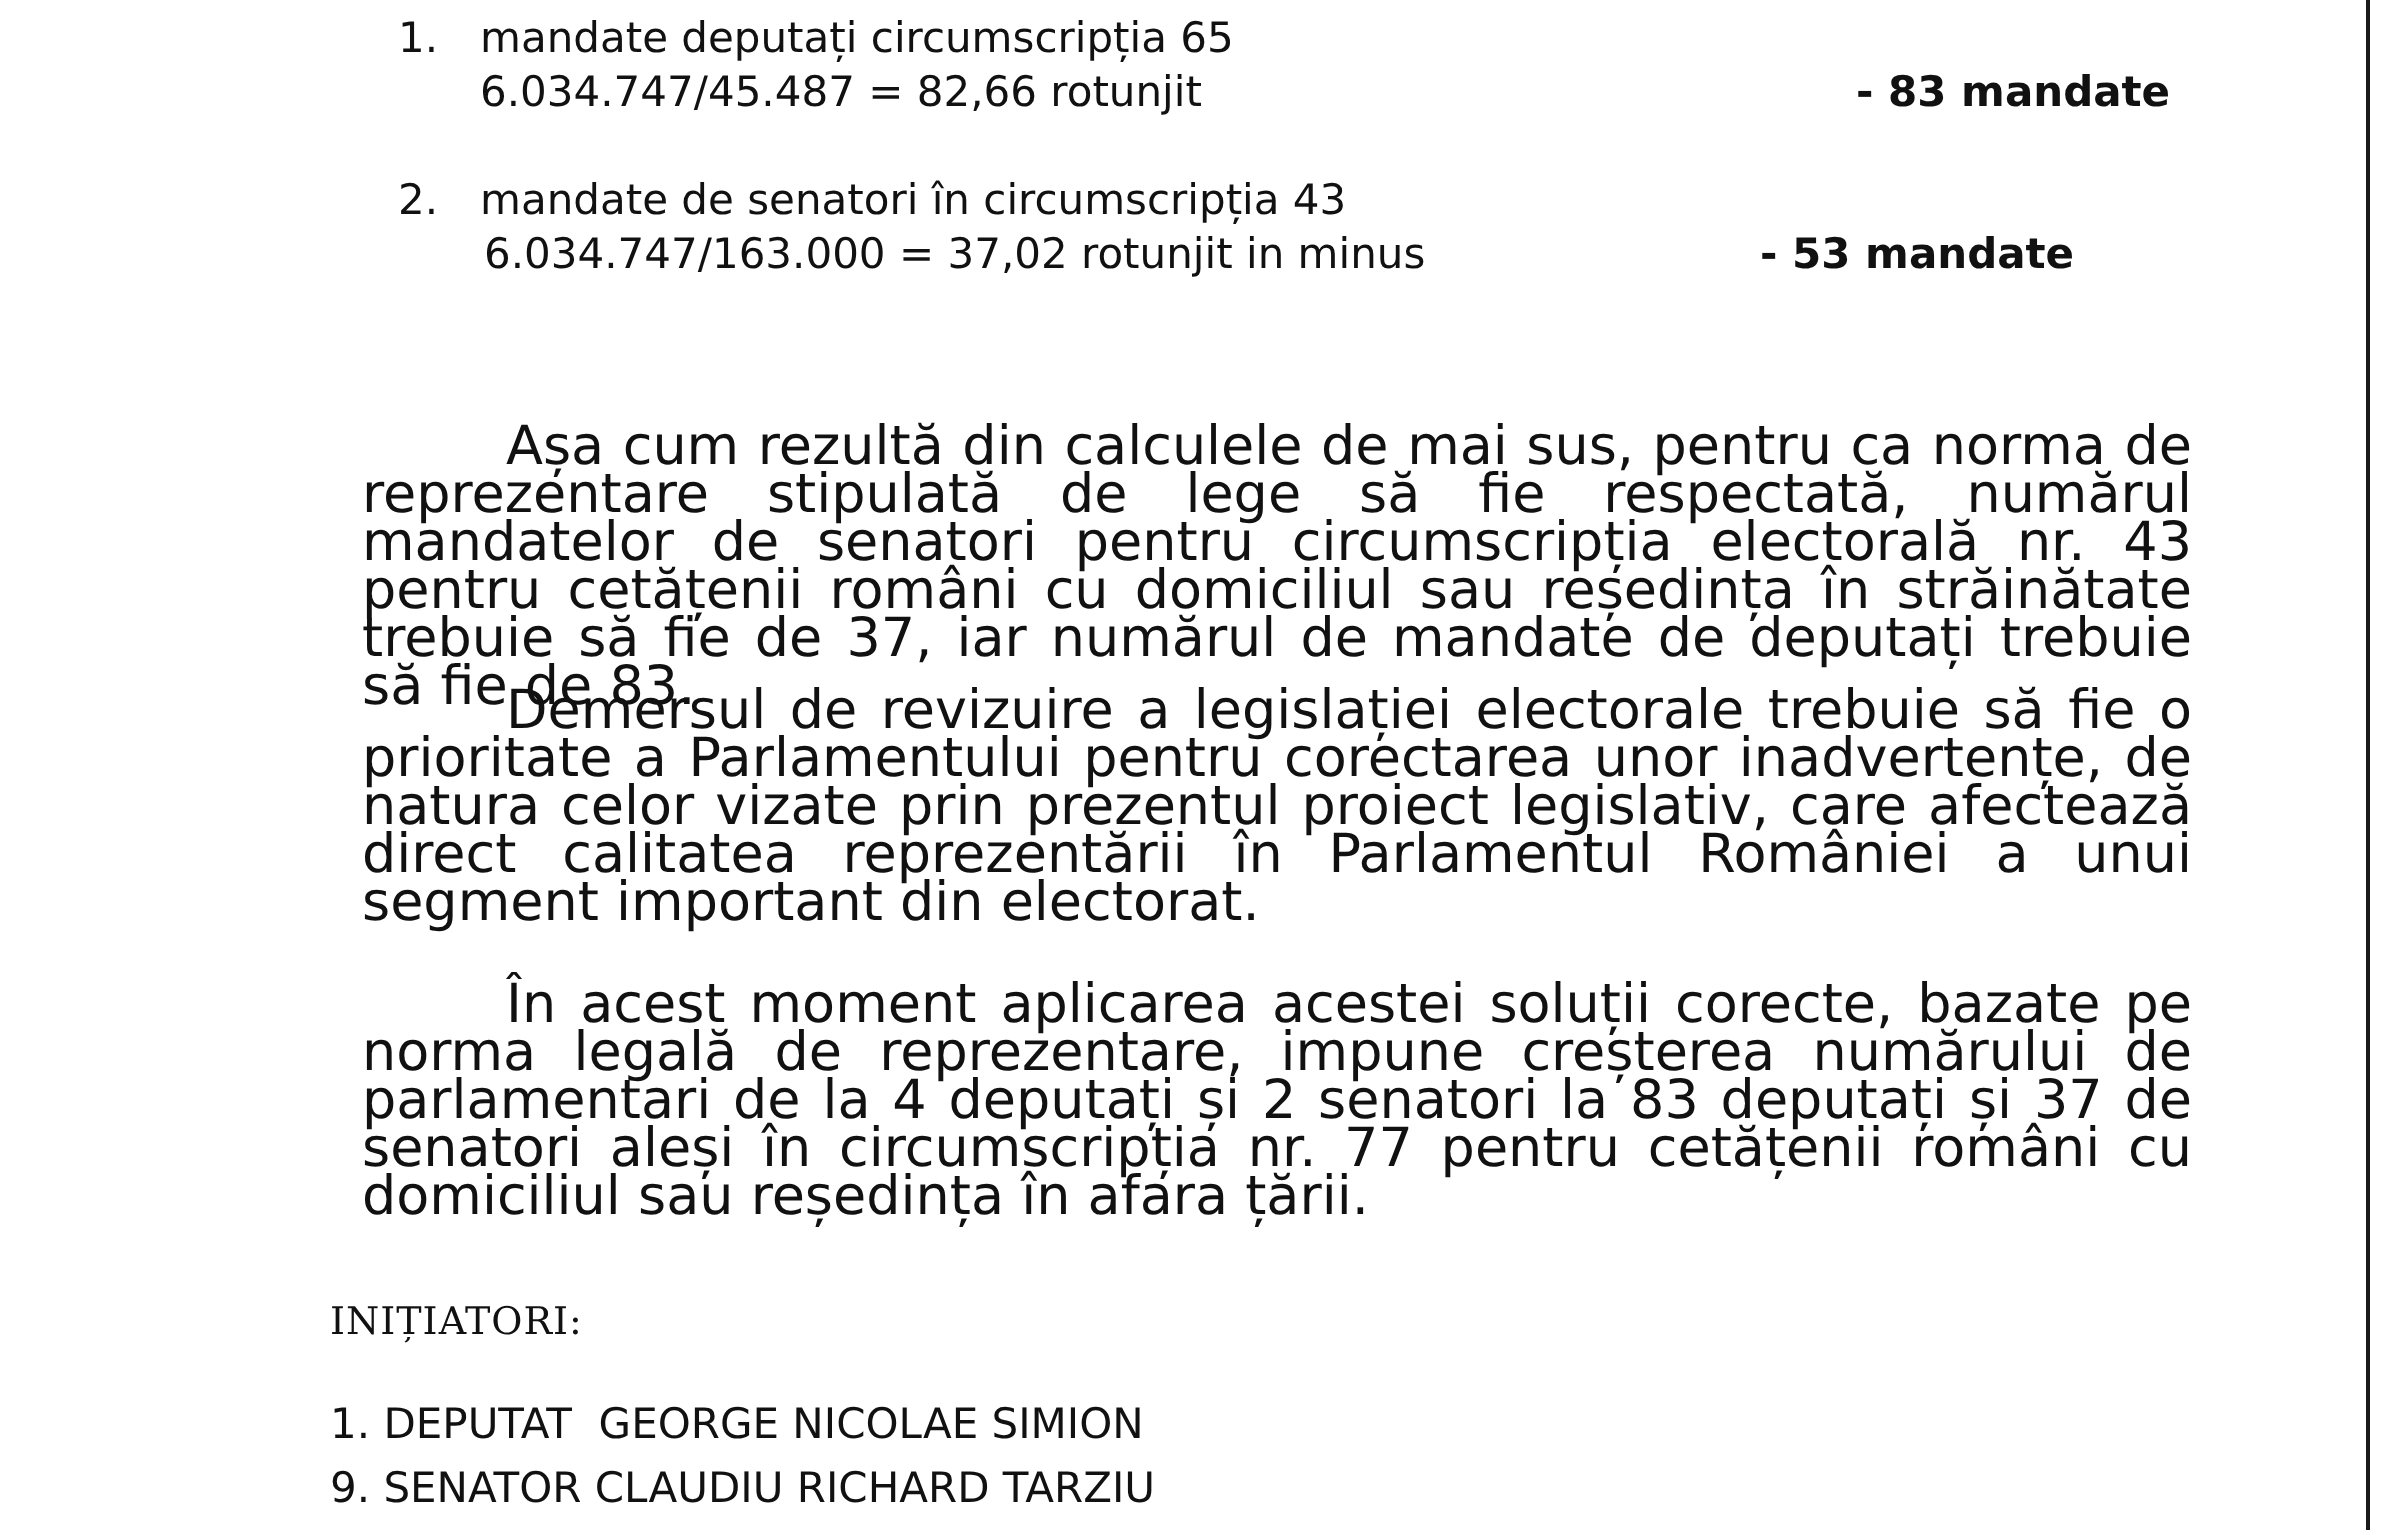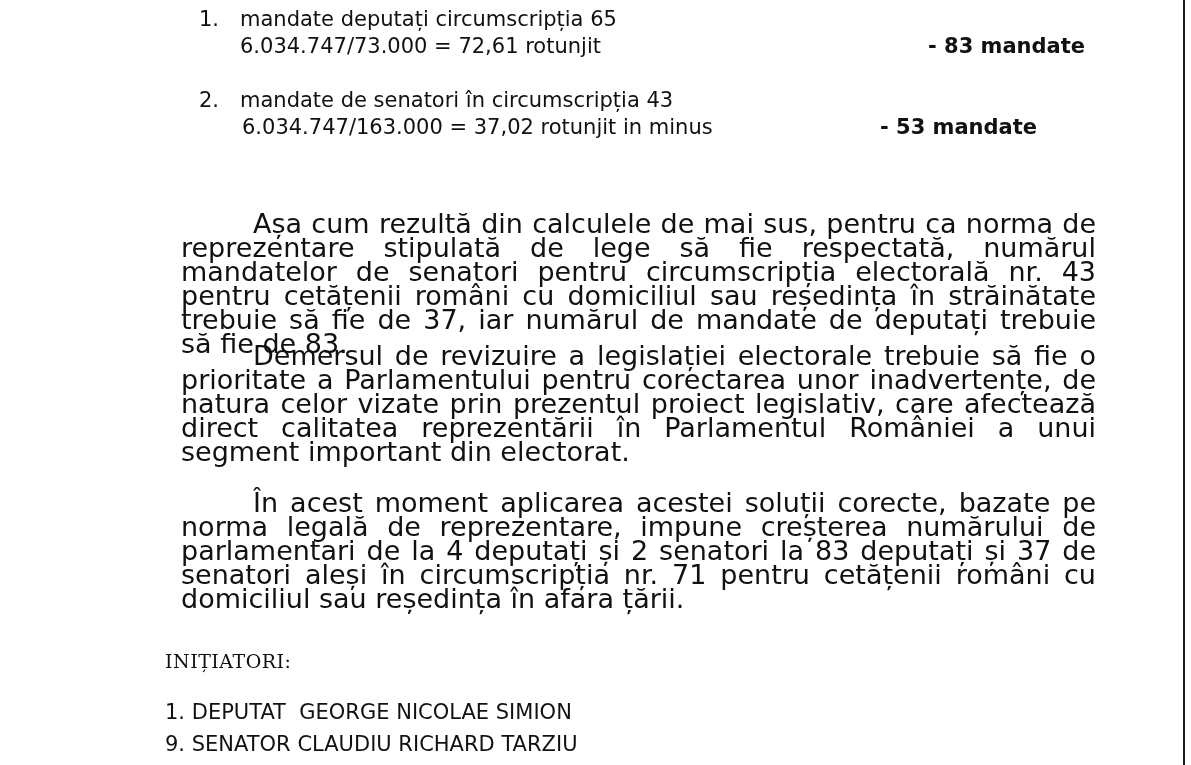--- a/index.html
+++ b/index.html
@@ -78,33 +78,33 @@
     }
   </style>
 </head>
 <body>
 
 <div class="page-border"></div>
 
 <div class="calc-item" style="top:6px;">
   <span class="calc-num" style="top:0;">1.</span>
   <span class="calc-line1" style="top:0;">mandate deputați circumscripția 65</span>
-  <span class="calc-line2" style="top:27px;">6.034.747/73.000 = 72,61 rotunjit</span>
+  <span class="calc-line2" style="top:27px;">6.034.747/45.487 = 82,66 rotunjit</span>
   <span class="calc-result" style="top:27px;margin-left:48px;">- 83 mandate</span>
 </div>
 
 <div class="calc-item" style="top:87px;">
   <span class="calc-num" style="top:0;">2.</span>
   <span class="calc-line1" style="top:0;">mandate de senatori în circumscripția 43</span>
   <span class="calc-line2" style="top:27px; left:242px;">6.034.747/163.000 = 37,02 rotunjit in minus</span>
   <span class="calc-result" style="top:27px;">- 53 mandate</span>
 </div>
 
 <p class="para" style="top:196px;">Așa cum rezultă din calculele de mai sus, pentru ca norma de reprezentare stipulată de lege să fie respectată, numărul mandatelor de senatori pentru circumscripția electorală nr. 43 pentru cetățenii români cu domiciliul sau reședința în străinătate trebuie să fie de 37, iar numărul de mandate de deputați trebuie să fie de 83.</p>
 
 <p class="para" style="top:328px;">Demersul de revizuire a legislației electorale trebuie să fie o prioritate a Parlamentului pentru corectarea unor inadvertențe, de natura celor vizate prin prezentul proiect legislativ, care afectează direct calitatea reprezentării în Parlamentul României a unui segment important din electorat.</p>
 
-<p class="para" style="top:475px;">În acest moment aplicarea acestei soluții corecte, bazate pe norma legală de reprezentare, impune creșterea numărului de parlamentari de la 4 deputați și 2 senatori la 83 deputați și 37 de senatori aleși în circumscripția nr. 71 pentru cetățenii români cu domiciliul sau reședința în afara țării.</p>
+<p class="para" style="top:475px;">În acest moment aplicarea acestei soluții corecte, bazate pe norma legală de reprezentare, impune creșterea numărului de parlamentari de la 4 deputați și 2 senatori la 83 deputați și 37 de senatori aleși în circumscripția nr. 77 pentru cetățenii români cu domiciliul sau reședința în afara țării.</p>
 
 <div class="initiators-title">INIȚIATORI:</div>
 
 <div class="initiator" style="top:700px;">1. DEPUTAT  GEORGE NICOLAE SIMION</div>
 <div class="initiator" style="top:732px;">9. SENATOR CLAUDIU RICHARD TARZIU</div>
 
 </body></html>

